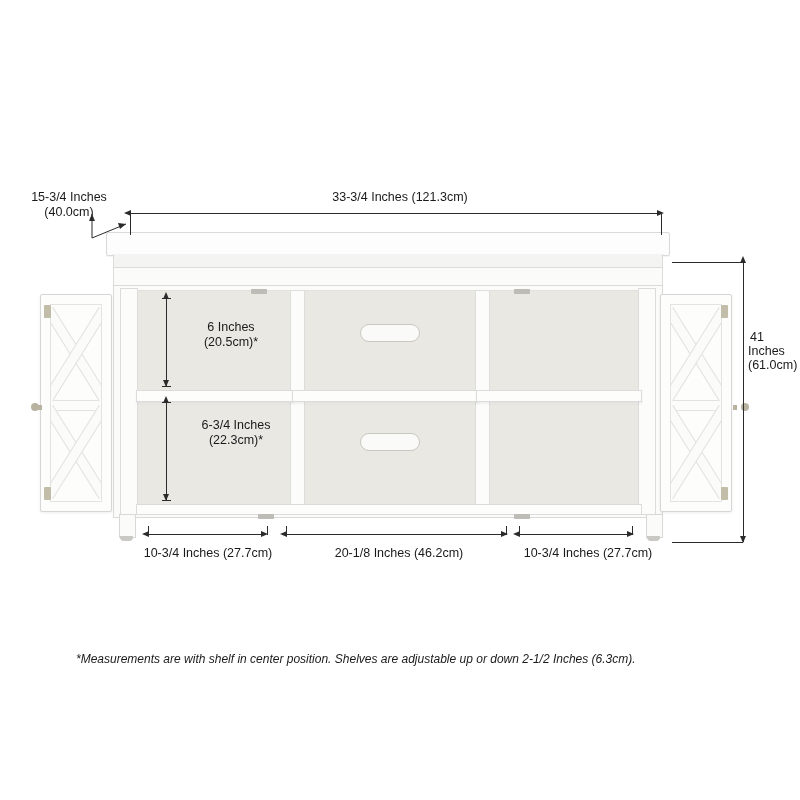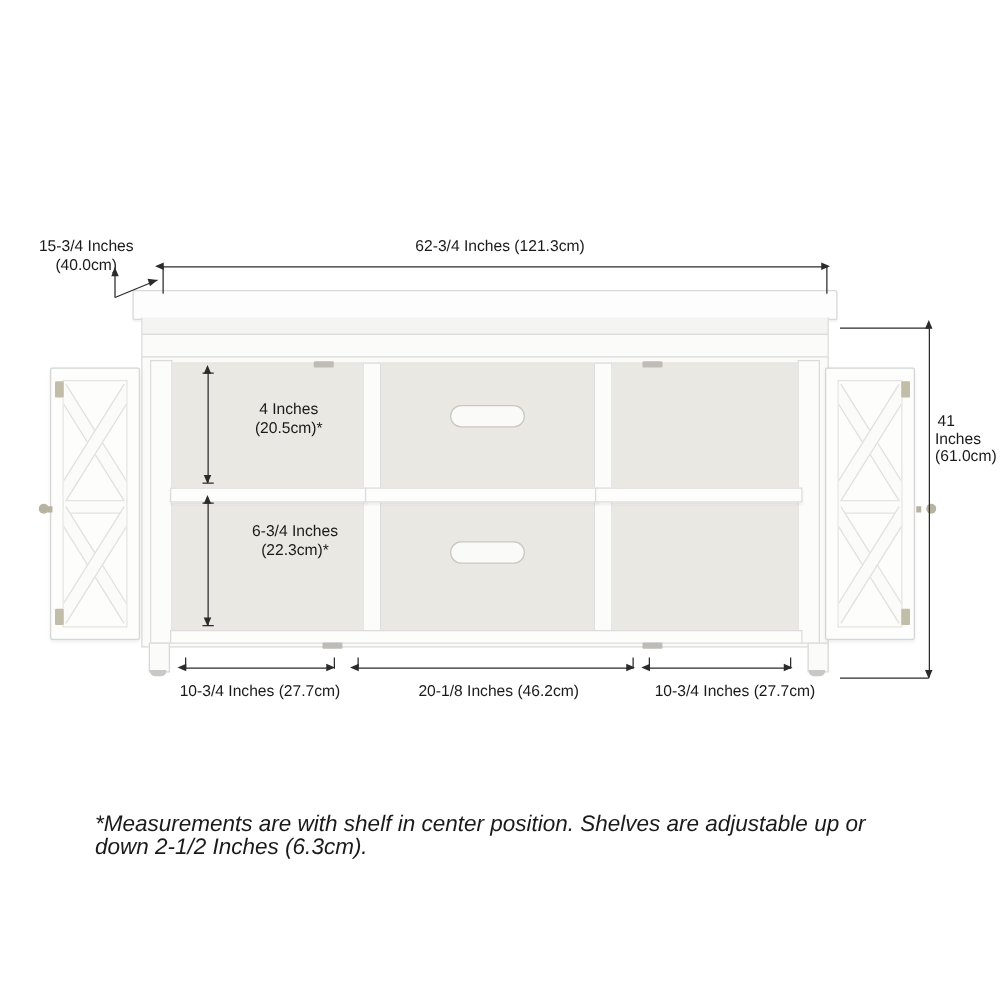--- a/index.html
+++ b/index.html
@@ -229,21 +229,21 @@
     width: 4px; height: 5px;
     background: #b8b2a0;
   }
 
   
   #footnote {
     position: absolute;
     left: 76px;
     top: 650px;
     width: 660px;
-    font-size: 18px;
+    font-size: 12px;
     font-style: italic;
     color: #1a1a1a;
     line-height: 18px;
   }
 </style>
 </head>
 <body>
 
 <div id="stage">
 
@@ -320,35 +320,35 @@
 
   <div class="dim-label" id="depth-label" style="left:14px; top:190px; width:110px;">15-3/4 Inches
 (40.0cm)</div>
   <svg class="abs" style="left:88px; top:210px; width:50px; height:40px;">
     <line x1="4" y1="4" x2="4" y2="28" stroke="#2b2b2b" stroke-width="1"></line>
     <line x1="4" y1="28" x2="38" y2="14" stroke="#2b2b2b" stroke-width="1"></line>
     <polygon points="38,14 30,13 32,19" fill="#2b2b2b"></polygon>
     <polygon points="4,4 1,11 7,11" fill="#2b2b2b"></polygon>
   </svg>
 
-  <div class="dim-label" id="width-label" style="left:200px; top:190px; width:400px;">62-3/4 Inches (121.3cm)</div>
+  <div class="dim-label" id="width-label" style="left:200px; top:190px; width:400px;">33-3/4 Inches (121.3cm)</div>
   <div class="hline" style="left:130px; top:213px; width:532px;"></div>
   <div class="arrow arrow-l" style="left:124px; top:210px;"></div>
   <div class="arrow arrow-r" style="left:657px; top:210px;"></div>
   <div class="vline" style="left:130px; top:213px; height:22px;"></div>
   <div class="vline" style="left:661px; top:213px; height:22px;"></div>
 
   <div class="dim-label" id="height-label" style="left:748px; top:330px; width:18px; line-height:14px;">41 Inches (61.0cm)</div>
   <div class="vline" style="left:743px; top:262px; height:280px;"></div>
   <div class="arrow arrow-u" style="left:740px; top:256px;"></div>
   <div class="arrow arrow-d" style="left:740px; top:536px;"></div>
   <div class="hline" style="left:672px; top:262px; width:71px;"></div>
   <div class="hline" style="left:672px; top:542px; width:71px;"></div>
 
-  <div class="dim-label" id="upper-clearance-label" style="left:176px; top:320px; width:110px;">4 Inches
+  <div class="dim-label" id="upper-clearance-label" style="left:176px; top:320px; width:110px;">6 Inches
 (20.5cm)*</div>
   <div class="vline" style="left:166px; top:298px; height:88px;"></div>
   <div class="arrow arrow-u" style="left:163px; top:292px;"></div>
   <div class="arrow arrow-d" style="left:163px; top:380px;"></div>
   <div class="tick-h" style="left:162px; top:298px;"></div>
   <div class="tick-h" style="left:162px; top:386px;"></div>
 
   <div class="dim-label" id="lower-clearance-label" style="left:176px; top:418px; width:120px;">6-3/4 Inches
 (22.3cm)*</div>
   <div class="vline" style="left:166px; top:402px; height:98px;"></div>

